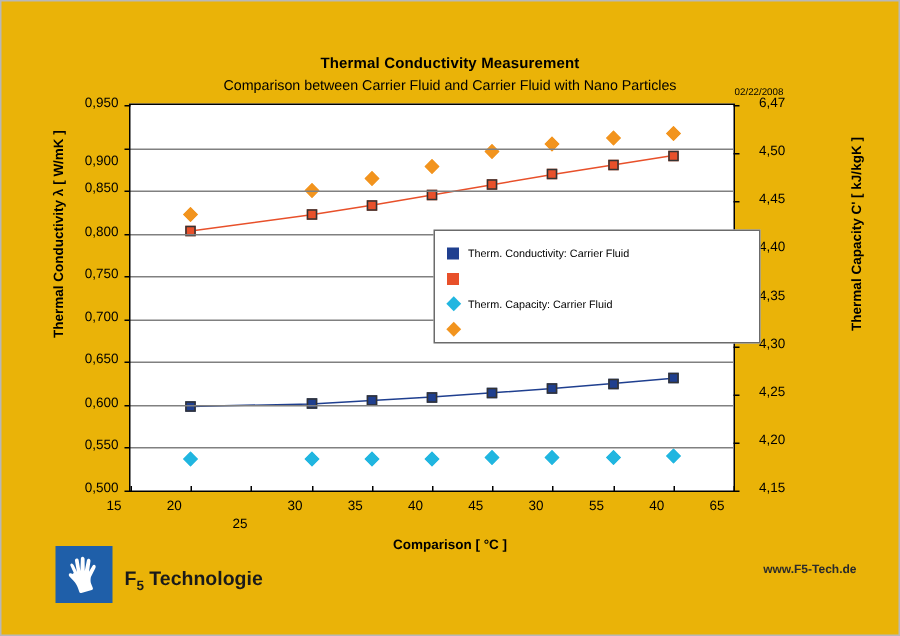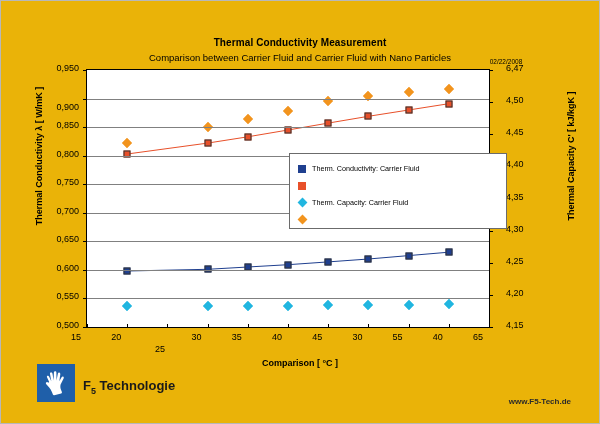--- a/index.html
+++ b/index.html
@@ -43,21 +43,21 @@
   .legend-row{display:flex;align-items:center;height:17px;}
   .legend-key{width:8px;height:8px;margin-right:6px;flex:none;}
   .legend-key.di{transform:rotate(45deg);width:7px;height:7px;margin-left:1px;margin-right:6px;}
   .legend-label{font-size:7.2px;color:#000;white-space:nowrap;}
 
   
   #logo-box{left:36px;top:363px;width:38px;height:38px;background:#1f5fa9;
             display:flex;align-items:center;justify-content:center;}
   #logo-text{left:82px;top:377px;font-size:13px;font-weight:bold;color:#1a1a1a;font-family:"Liberation Sans",sans-serif;}
   #logo-text sub{font-size:9px;}
-  #site-url{left:430px;top:396px;width:140px;text-align:right;font-size:8px;font-weight:bold;color:#2b2b2b;}
+  #site-url{left:430px;top:374px;width:140px;text-align:right;font-size:8px;font-weight:bold;color:#2b2b2b;}
 </style>
 </head>
 <body>
 
 <div id="page">
 
   <div class="abs" id="chart-title">Thermal Conductivity Measurement</div>
   <div class="abs" id="chart-subtitle">Comparison between Carrier Fluid and Carrier Fluid with Nano Particles</div>
   <div class="abs" id="date-stamp">02/22/2008</div>
 

